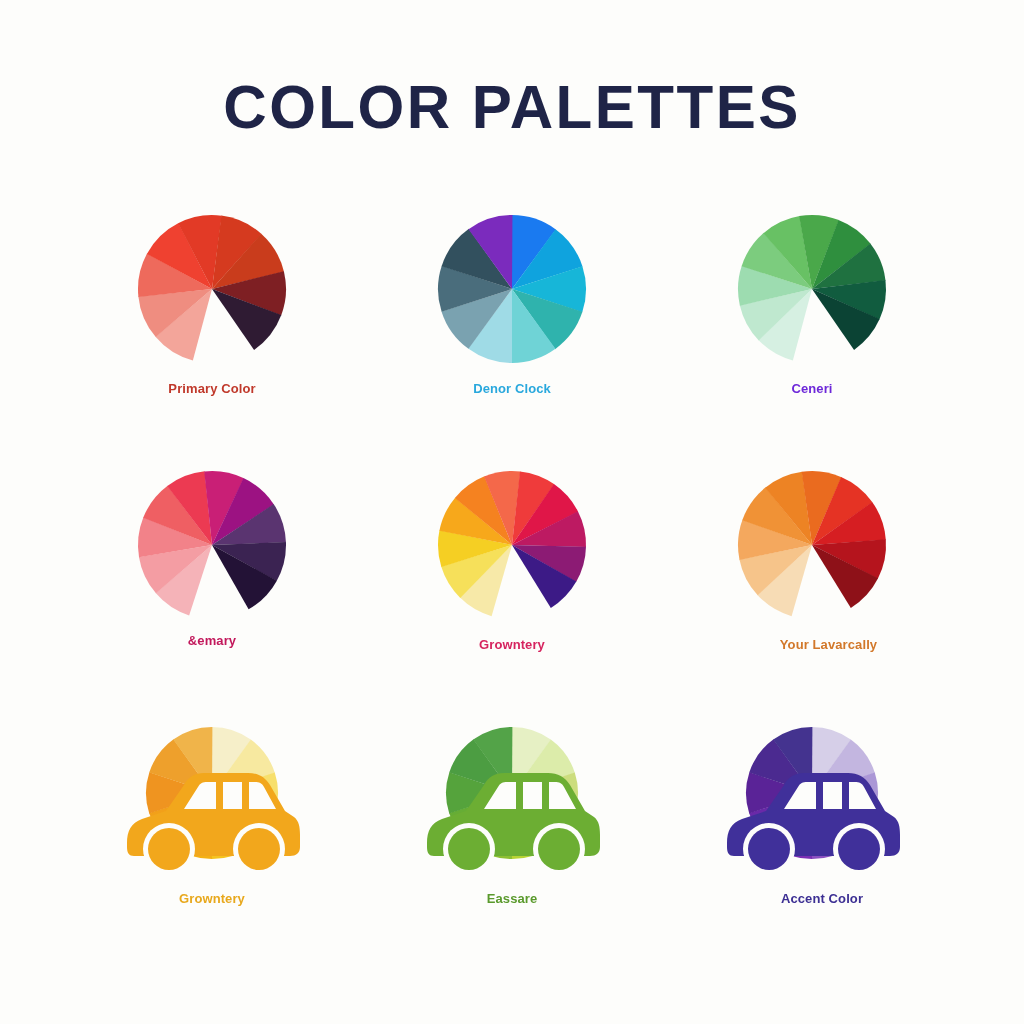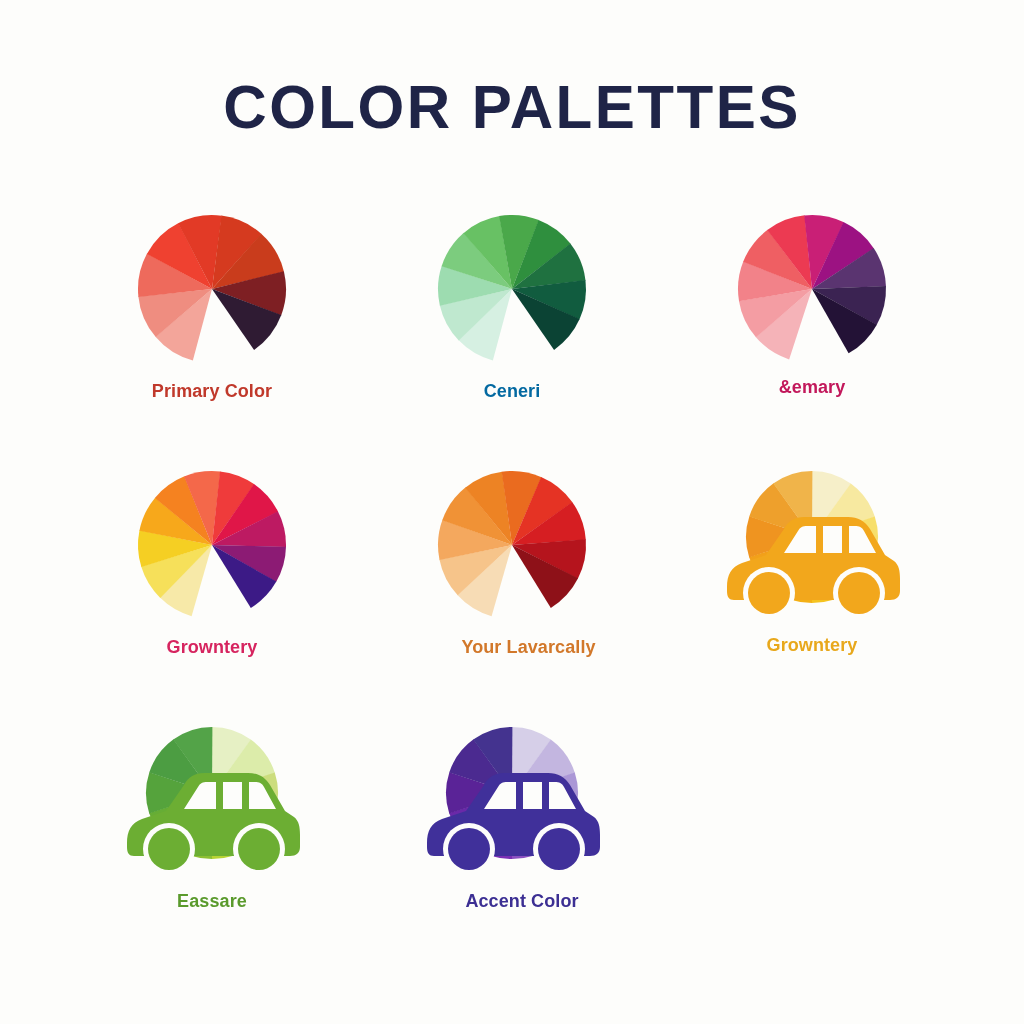--- a/index.html
+++ b/index.html
@@ -80,21 +80,21 @@
 
   .car-svg {
     position: absolute;
     left: 0;
     top: 34px;
     overflow: visible;
   }
 
   .card-label {
     margin-top: 16px;
-    font-size: 18px;
+    font-size: 13px;
     font-weight: 700;
     letter-spacing: 0.1px;
     white-space: nowrap;
     text-align: center;
     font-family: "Liberation Sans", sans-serif;
   }
   .row3 .card-label {
     margin-top: 14px;
   }
 </style>
@@ -114,37 +114,54 @@
             <path d="M 74 74 L 0.42051845867463555 81.87781036264263 A 74 74 0 0 1 9.080849471975924 38.48234390166277 Z" fill="#ee6a5c"></path>
             <path d="M 74 74 L 8.865097052671757 38.87957263867464 A 74 74 0 0 1 40.551829761927884 7.990758921761966 Z" fill="#ef4130"></path>
             <path d="M 74 74 L 40.14922882985695 8.196312480328189 A 74 74 0 0 1 83.75141067097569 0.6453137834672447 Z" fill="#e23a26"></path>
             <path d="M 74 74 L 83.30313323966006 0.5871148099658683 A 74 74 0 0 1 123.53165950838503 19.02168876415527 Z" fill="#d53a1f"></path>
             <path d="M 74 74 L 123.19489405543138 18.720144728166275 A 74 74 0 0 1 145.9436323462409 56.67620812786872 Z" fill="#c93c1c"></path>
             <path d="M 74 74 L 145.83646567495987 56.237055443133485 A 74 74 0 0 1 143.12857109313552 100.40531496917443 Z" fill="#7e1f23"></path>
             <path d="M 74 74 L 143.2885811959311 99.98254252098633 A 74 74 0 0 1 116.07357695433552 134.87539833354361 Z" fill="#2f1b33"></path>
           </svg>
         </div>
         <div class="card-label" style="color: rgb(192, 57, 43);">Primary Color</div>
+      </div>
+      <div class="card">
+        <div class="wheel-wrap">
+          <svg width="148" height="148" viewBox="0 0 148 148" class="wheel-svg" style="left: 1px;">
+            <path d="M 74 74 L 74 0 A 74 74 0 0 1 117.86100312093902 14.399560360472357 Z" fill="#1a7af0"></path>
+            <path d="M 74 74 L 117.49610866964301 14.13274241625389 A 74 74 0 0 1 144.51655636543433 51.563082244645955 Z" fill="#0fa3de"></path>
+            <path d="M 74 74 L 144.37818220584137 51.13274241625389 A 74 74 0 0 1 144.2371818479315 97.2967441085788 Z" fill="#17b6d8"></path>
+            <path d="M 74 74 L 144.37818220584137 96.86725758374611 A 74 74 0 0 1 117.12959113852598 134.13184155024342 Z" fill="#2fb3ad"></path>
+            <path d="M 74 74 L 117.49610866964301 133.8672575837461 A 74 74 0 0 1 73.54796253508982 147.9986193258382 Z" fill="#6fd3d6"></path>
+            <path d="M 74 74 L 74 148 A 74 74 0 0 1 30.138996879060983 133.60043963952765 Z" fill="#9fdbe6"></path>
+            <path d="M 74 74 L 30.503891330356993 133.8672575837461 A 74 74 0 0 1 3.48344363456566 96.43691775535405 Z" fill="#7aa2b0"></path>
+            <path d="M 74 74 L 3.6218177941586447 96.86725758374612 A 74 74 0 0 1 3.7628181520685047 50.703255891421165 Z" fill="#4a6d7c"></path>
+            <path d="M 74 74 L 3.6218177941586447 51.13274241625387 A 74 74 0 0 1 30.870408861474047 13.868158449756564 Z" fill="#32505e"></path>
+            <path d="M 74 74 L 30.50389133035698 14.132742416253897 A 74 74 0 0 1 74.45203746491022 0.0013806741617798934 Z" fill="#7b2bbd"></path>
+          </svg>
+        </div>
+        <div class="card-label" style="color: rgb(41, 168, 221);">Denor Clock</div>
       </div>
       <div class="card">
         <div class="wheel-wrap">
           <svg width="148" height="148" viewBox="0 0 148 148" class="wheel-svg" style="left: 1px;">
             <path d="M 74 74 L 54.84739066241346 145.47851114539105 A 74 74 0 0 1 20.45583634005476 125.07859177734835 Z" fill="#d6f0e2"></path>
             <path d="M 74 74 L 20.76885477493981 125.40471941396578 A 74 74 0 0 1 1.7962741891305711 90.2056156633677 Z" fill="#bfe8cf"></path>
             <path d="M 74 74 L 1.8966152058925871 90.646378021446 A 74 74 0 0 1 3.7628181520685047 50.703255891421165 Z" fill="#9ddcb0"></path>
             <path d="M 74 74 L 3.6218177941586447 51.13274241625387 A 74 74 0 0 1 25.793694663839716 17.85596981123564 Z" fill="#7ccc7e"></path>
             <path d="M 74 74 L 25.451631854702434 18.151491063514896 A 74 74 0 0 1 61.59544460429482 1.047090493696686 Z" fill="#68c164"></path>
             <path d="M 74 74 L 61.15003485264715 1.1242262770966107 A 74 74 0 0 1 100.94074680626743 5.0783331489973875 Z" fill="#4aa84a"></path>
             <path d="M 74 74 L 100.51922826635217 4.915048439207041 A 74 74 0 0 1 132.59000983335977 28.79811123717502 Z" fill="#2f8f3e"></path>
             <path d="M 74 74 L 132.3127957668974 28.441050825901243 A 74 74 0 0 1 147.502134347675 65.43050489606695 Z" fill="#1f7140"></path>
             <path d="M 74 74 L 147.44841522145782 64.98166858801903 A 74 74 0 0 1 141.41724235592142 104.51090678958846 Z" fill="#115c3f"></path>
             <path d="M 74 74 L 141.6023638655525 104.09851158760918 A 74 74 0 0 1 116.07357695433552 134.87539833354361 Z" fill="#0b4334"></path>
           </svg>
         </div>
-        <div class="card-label" style="color: #0369a1;">Ceneri</div>
+        <div class="card-label" style="color: #6d28d9;">Ceneri</div>
       </div>
       <div class="card">
         <div class="wheel-wrap">
           <svg width="148" height="148" viewBox="0 0 148 148" class="wheel-svg" style="left: 1px;">
             <path d="M 74 74 L 51.1327424162539 144.37818220584137 A 74 74 0 0 1 17.68804045193621 122.01003240841675 Z" fill="#f5b3b8"></path>
             <path d="M 74 74 L 17.982365881770036 122.35312469526781 A 74 74 0 0 1 0.9622688745428434 85.89494985468312 Z" fill="#f49da3"></path>
             <path d="M 74 74 L 1.036293256782642 86.34088725699159 A 74 74 0 0 1 5.364229852206478 46.338997555778 Z" fill="#f28289"></path>
             <path d="M 74 74 L 5.196540044269412 46.758783101333805 A 74 74 0 0 1 29.620561619429218 14.784584363317002 Z" fill="#ef5f63"></path>
             <path d="M 74 74 L 29.259665500184276 15.056786066209462 A 74 74 0 0 1 66.71459919432205 0.35950207188555794 Z" fill="#ec3a52"></path>
             <path d="M 74 74 L 66.26489371819365 0.405379742747769 A 74 74 0 0 1 105.91609544032784 7.236515580417134 Z" fill="#c91f76"></path>

